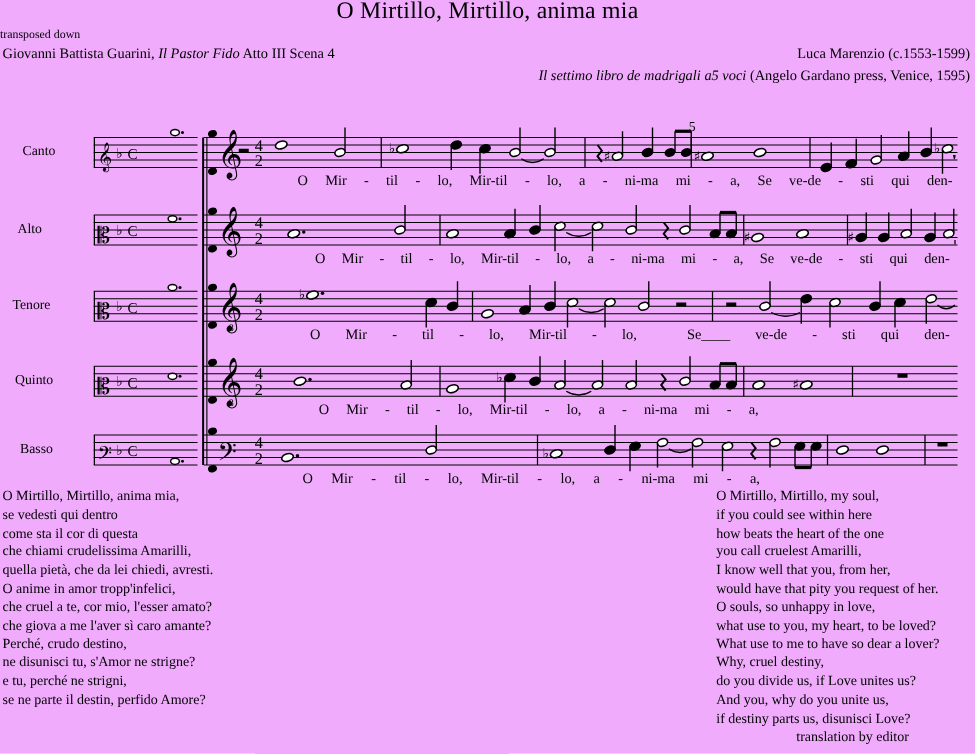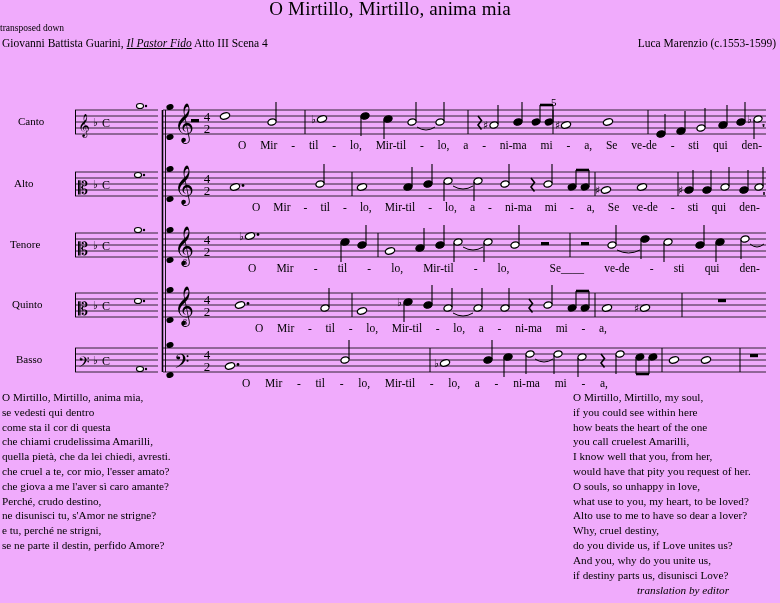--- a/index.html
+++ b/index.html
@@ -4,39 +4,40 @@
 <style>
   html,body{margin:0;padding:0;background:#fff;}
   .page{position:relative;width:780px;height:603px;background:#f0abfc;color:#000;
         font-family:"Liberation Serif","DejaVu Serif",serif;overflow:hidden;}
   .title{position:absolute;top:-2px;left:0;width:780px;text-align:center;
          font-size:19px;letter-spacing:.2px;}
   .subtitle{position:absolute;top:23px;left:0;width:780px;text-align:left;font-size:9.5px;}
   .poet{position:absolute;top:37px;left:2px;font-size:11.5px;}
   .composer{position:absolute;top:37px;right:4px;font-size:11.5px;}
   .source{position:absolute;top:55px;right:4px;font-size:11.5px;}
-  .it{font-style:italic;text-decoration:underline;}
+  .it{font-style:italic;}
   #score{position:absolute;top:0;left:0;}
   .vlabel{position:absolute;font-size:11px;}
   .lyr{position:absolute;display:flex;justify-content:space-between;
        font-size:11.5px;white-space:pre;}
   .mnum{position:absolute;font-size:11px;}
   .poemcol{position:absolute;font-size:11.2px;line-height:14.8px;}
-  .credit{position:absolute;font-size:11.2px;font-style:italic;}
+  .credit{position:absolute;font-size:11.2px;}
 </style>
 </head>
 <body>
 
 <div class="page">
 
   <div class="title">O Mirtillo, Mirtillo, anima mia</div>
   <div class="subtitle">transposed down</div>
 
   <div class="poet"><span>Giovanni Battista Guarini, </span><span class="it">Il Pastor Fido</span><span> Atto III Scena 4</span></div>
   <div class="composer">Luca Marenzio (c.1553-1599)</div>
+  <div class="source"><span class="it">Il settimo libro de madrigali a5 voci</span><span> (Angelo Gardano press, Venice, 1595)</span></div>
 
   <svg id="score" width="780" height="603">
       <line x1="162.5" y1="110" x2="162.5" y2="372" stroke="#000" stroke-width="1.6"></line>
       <line x1="165.5" y1="110" x2="165.5" y2="372" stroke="#000" stroke-width="0.9"></line>
       <line x1="75" y1="110" x2="158" y2="110" stroke="#000" stroke-width="0.8"></line>
       <line x1="163" y1="110" x2="766" y2="110" stroke="#000" stroke-width="0.8"></line>
       <line x1="75" y1="116" x2="158" y2="116" stroke="#000" stroke-width="0.8"></line>
       <line x1="163" y1="116" x2="766" y2="116" stroke="#000" stroke-width="0.8"></line>
       <line x1="75" y1="122" x2="158" y2="122" stroke="#000" stroke-width="0.8"></line>
       <line x1="163" y1="122" x2="766" y2="122" stroke="#000" stroke-width="0.8"></line>
@@ -345,38 +346,39 @@
   <div class="lyr" style="top:262px;left:248px;width:512px"><span>O</span><span>Mir</span><span>-</span><span>til</span><span>-</span><span>lo,</span><span>Mir-til</span><span>-</span><span>lo,</span><span></span><span>Se____</span><span>ve-de</span><span>-</span><span>sti</span><span>qui</span><span>den-</span></div>
   <div class="lyr" style="top:322px;left:255px;width:352px"><span>O</span><span>Mir</span><span>-</span><span>til</span><span>-</span><span>lo,</span><span>Mir-til</span><span>-</span><span>lo,</span><span>a</span><span>-</span><span>ni-ma</span><span>mi</span><span>-</span><span>a,</span></div>
   <div class="lyr" style="top:377px;left:242px;width:366px"><span>O</span><span>Mir</span><span>-</span><span>til</span><span>-</span><span>lo,</span><span>Mir-til</span><span>-</span><span>lo,</span><span>a</span><span>-</span><span>ni-ma</span><span>mi</span><span>-</span><span>a,</span></div>
 
   <div class="poemcol" style="top:390px;left:2px">
     <div>O Mirtillo, Mirtillo, anima mia,</div>
     <div>se vedesti qui dentro</div>
     <div>come sta il cor di questa</div>
     <div>che chiami crudelissima Amarilli,</div>
     <div>quella pietà, che da lei chiedi, avresti.</div>
+    <div>O anime in amor tropp'infelici,</div>
     <div>che cruel a te, cor mio, l'esser amato?</div>
     <div>che giova a me l'aver sì caro amante?</div>
     <div>Perché, crudo destino,</div>
     <div>ne disunisci tu, s'Amor ne strigne?</div>
     <div>e tu, perché ne strigni,</div>
     <div>se ne parte il destin, perfido Amore?</div>
   </div>
 
   <div class="poemcol" style="top:390px;left:573px">
     <div>O Mirtillo, Mirtillo, my soul,</div>
     <div>if you could see within here</div>
     <div>how beats the heart of the one</div>
     <div>you call cruelest Amarilli,</div>
     <div>I know well that you, from her,</div>
     <div>would have that pity you request of her.</div>
     <div>O souls, so unhappy in love,</div>
     <div>what use to you, my heart, to be loved?</div>
-    <div>Alto use to me to have so dear a lover?</div>
+    <div>What use to me to have so dear a lover?</div>
     <div>Why, cruel destiny,</div>
     <div>do you divide us, if Love unites us?</div>
     <div>And you, why do you unite us,</div>
     <div>if destiny parts us, disunisci Love?</div>
   </div>
 
   <div class="credit" style="top:584px;left:637px">translation by editor</div>
 </div>
 
 </body></html>

